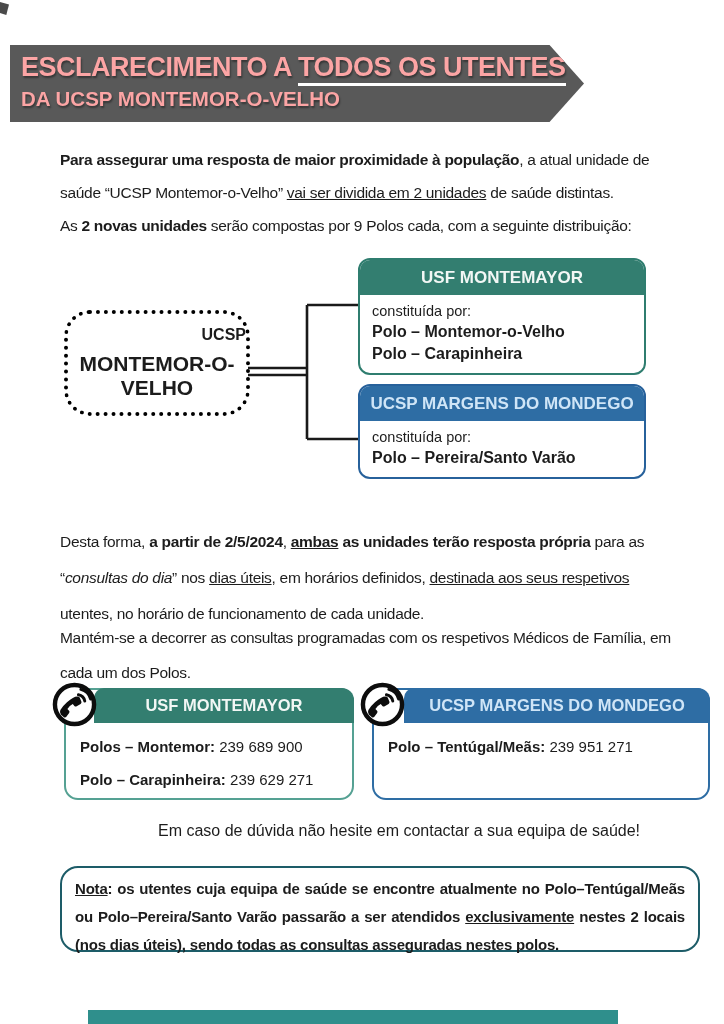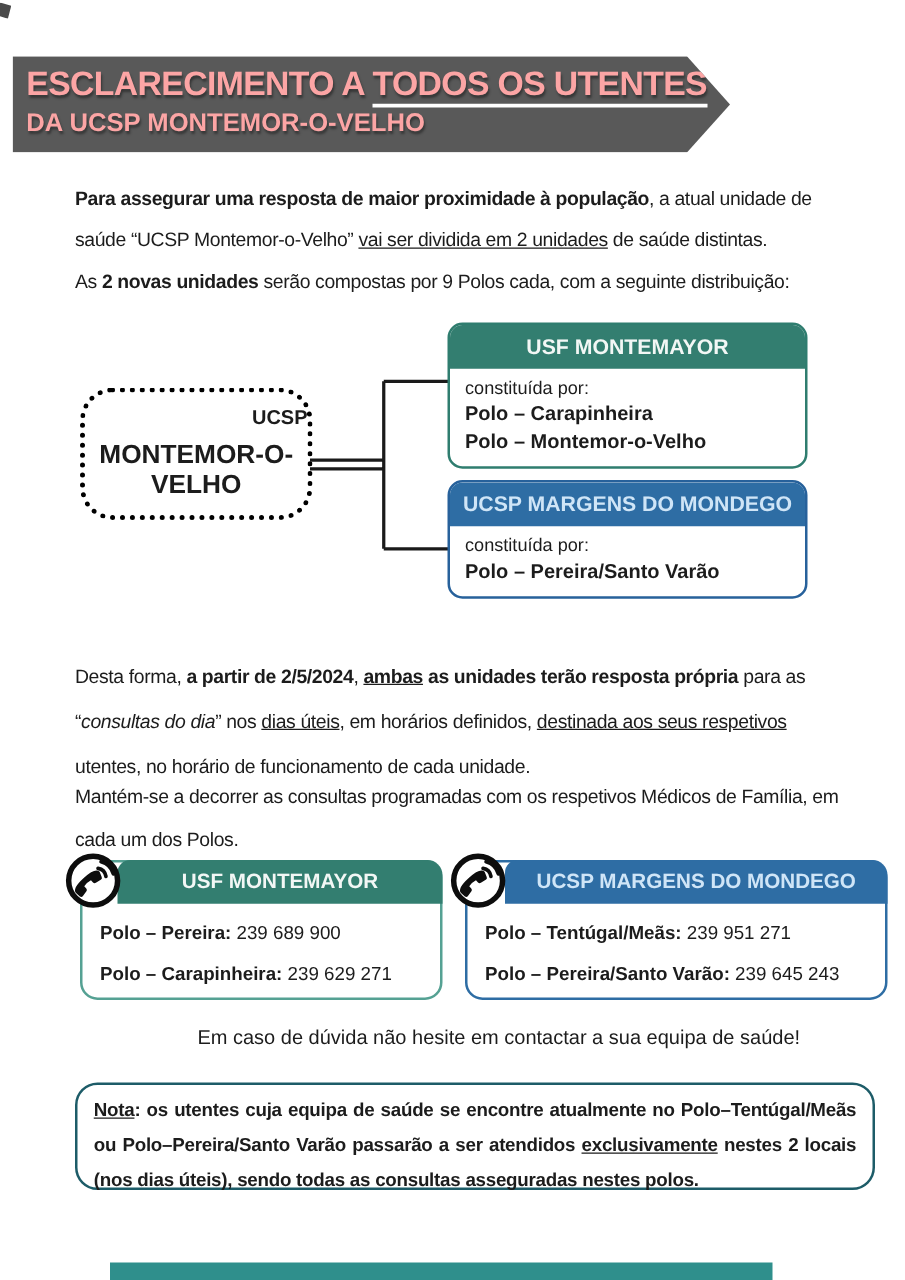--- a/index.html
+++ b/index.html
@@ -87,22 +87,22 @@
   </div>
 
   <svg class="connector" width="116" height="152" viewBox="0 0 116 152">
     <path d="M2 73 H61 M2 80 H61 M61 10 V144 M61 10 H116 M61 144 H116" fill="none" stroke="#1a1a1a" stroke-width="2.6"></path>
   </svg>
 
   <div class="unit-box usf">
     <div class="unit-header teal">USF MONTEMAYOR</div>
     <div class="unit-body">
       <div class="unit-sub">constituída por:</div>
+      <div class="unit-polo">Polo – Montemor-o-Velho</div>
       <div class="unit-polo">Polo – Carapinheira</div>
-      <div class="unit-polo">Polo – Montemor-o-Velho</div>
     </div>
   </div>
 
   <div class="unit-box margens">
     <div class="unit-header blue">UCSP MARGENS DO MONDEGO</div>
     <div class="unit-body">
       <div class="unit-sub">constituída por:</div>
       <div class="unit-polo">Polo – Pereira/Santo Varão</div>
     </div>
   </div>
@@ -114,37 +114,36 @@
   <div class="contact-box usf">
     <div class="contact-header">USF MONTEMAYOR</div>
     <svg class="phone-badge" viewBox="0 0 46 46">
       <circle cx="23" cy="23" r="20" fill="#ffffff" stroke="#0d0d0d" stroke-width="4.5"></circle>
       <g transform="translate(-3 3) rotate(-42 23 23)">
         <path d="M10 21 q0 -5 13 -5 q13 0 13 5 l-1.5 4.2 q-0.6 1.6 -2.2 1.3 l-4.6 -0.9 q-1.5 -0.3 -1.5 -1.8 l0 -2.5 q-3.6 -1 -7.4 0 l0 2.5 q0 1.5 -1.5 1.8 l-4.6 0.9 q-1.6 0.3 -2.2 -1.3 z" fill="#0d0d0d"></path>
       </g>
       <path d="M27 13 a8 8 0 0 1 6.5 6.5 M29.5 7.5 a14 14 0 0 1 10 10" fill="none" stroke="#0d0d0d" stroke-width="3" stroke-linecap="round"></path>
     </svg>
     <div class="contact-body">
-      <div class="contact-line-item"><span class="b">Polo – Pereira:</span><span> 239 689 900</span></div>
+      <div class="contact-line-item"><span class="b">Polos – Montemor:</span><span> 239 689 900</span></div>
       <div class="contact-line-item"><span class="b">Polo – Carapinheira:</span><span> 239 629 271</span></div>
     </div>
   </div>
 
   <div class="contact-box margens">
     <div class="contact-header">UCSP MARGENS DO MONDEGO</div>
     <svg class="phone-badge" viewBox="0 0 46 46">
       <circle cx="23" cy="23" r="20" fill="#ffffff" stroke="#0d0d0d" stroke-width="4.5"></circle>
       <g transform="translate(-3 3) rotate(-42 23 23)">
         <path d="M10 21 q0 -5 13 -5 q13 0 13 5 l-1.5 4.2 q-0.6 1.6 -2.2 1.3 l-4.6 -0.9 q-1.5 -0.3 -1.5 -1.8 l0 -2.5 q-3.6 -1 -7.4 0 l0 2.5 q0 1.5 -1.5 1.8 l-4.6 0.9 q-1.6 0.3 -2.2 -1.3 z" fill="#0d0d0d"></path>
       </g>
       <path d="M27 13 a8 8 0 0 1 6.5 6.5 M29.5 7.5 a14 14 0 0 1 10 10" fill="none" stroke="#0d0d0d" stroke-width="3" stroke-linecap="round"></path>
     </svg>
     <div class="contact-body">
       <div class="contact-line-item"><span class="b">Polo – Tentúgal/Meãs:</span><span> 239 951 271</span></div>
-      <div class="contact-line-item"><span class="b">Polo – Pereira/Santo Varão:</span><span> 239 645 243</span></div>
     </div>
   </div>
 
   <p class="contact-cta">Em caso de dúvida não hesite em contactar a sua equipa de saúde!</p>
 
   <div class="note-box"><span class="u">Nota</span><span>: os utentes cuja equipa de saúde se encontre atualmente no Polo–Tentúgal/Meãs ou Polo–Pereira/Santo Varão passarão a ser atendidos </span><span class="u">exclusivamente</span><span> nestes 2 locais (nos dias úteis), sendo todas as consultas asseguradas nestes polos.</span></div>
 
   <div class="footer-bar"></div>
 
 </div>

